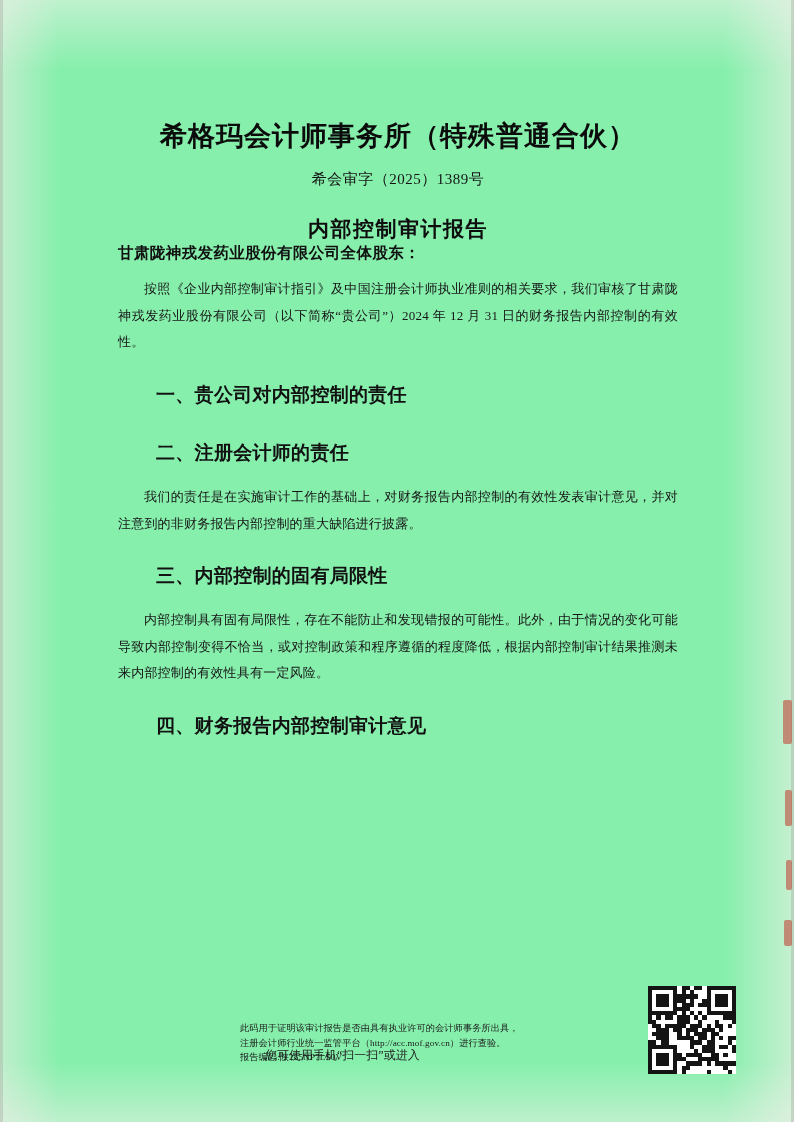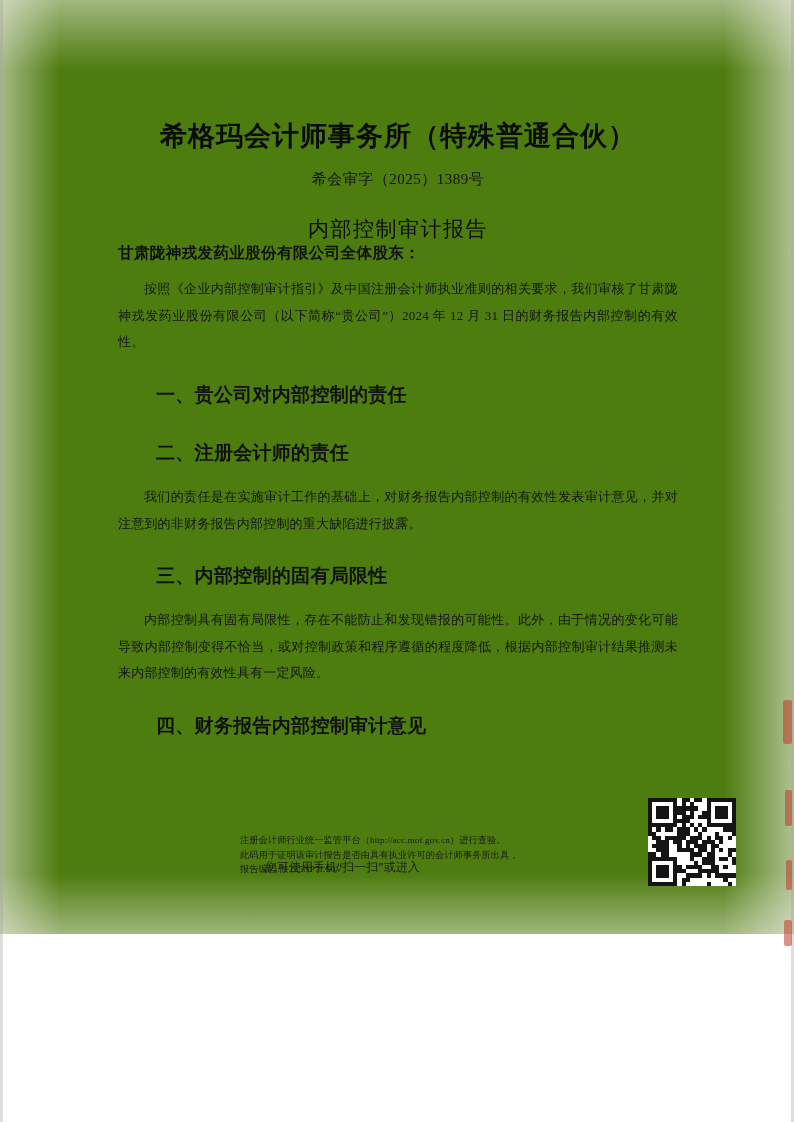--- a/index.html
+++ b/index.html
@@ -11,22 +11,22 @@
     height: 1122px;
     background: #ffffff;
     font-family: "Liberation Serif", "DejaVu Serif", serif;
     color: #111111;
     position: relative;
     overflow: hidden;
   }
   .page {
     position: relative;
     width: 794px;
-    height: 934px;
-    background: #4d7c0f;
+    height: 1122px;
+    background: #86efac;
   }
   
   .paper-tint {
     position: absolute;
     inset: 0;
     background:
       linear-gradient(90deg, rgba(240,238,232,0.55) 0px, rgba(255,255,255,0) 60px),
       linear-gradient(270deg, rgba(242,240,234,0.6) 0px, rgba(255,255,255,0) 70px),
       linear-gradient(180deg, rgba(245,243,238,0.5) 0px, rgba(255,255,255,0) 70px),
       linear-gradient(0deg, rgba(243,241,236,0.5) 0px, rgba(255,255,255,0) 60px);
@@ -62,21 +62,21 @@
     margin-top: 16px;
     text-align: center;
     font-size: 15px;
     letter-spacing: 0.5px;
     color: #141414;
   }
   .doc-title {
     margin-top: 26px;
     text-align: center;
     font-size: 21px;
-    font-weight: normal;
+    font-weight: bold;
     letter-spacing: 1.5px;
     color: #0d0d0d;
   }
 
   .addressee {
     font-size: 15.5px;
     font-weight: bold;
     letter-spacing: 0.4px;
     color: #111;
   }
@@ -190,22 +190,22 @@
     <h2 class="section-heading">三、内部控制的固有局限性</h2>
     <p class="body-text">内部控制具有固有局限性，存在不能防止和发现错报的可能性。此外，由于情况的变化可能导致内部控制变得不恰当，或对控制政策和程序遵循的程度降低，根据内部控制审计结果推测未来内部控制的有效性具有一定风险。</p>
 
     <h2 class="section-heading">四、财务报告内部控制审计意见</h2>
   </div>
 
   <div class="footer-band">
     <div class="footer-left">您可使用手机“扫一扫”或进入</div>
 
     <div class="footer-note">
+      <span class="ln">此码用于证明该审计报告是否由具有执业许可的会计师事务所出具，</span>
       <span class="ln">注册会计师行业统一监管平台（http://acc.mof.gov.cn）进行查验。</span>
-      <span class="ln">此码用于证明该审计报告是否由具有执业许可的会计师事务所出具，</span>
       <span class="ln">报告编码:陕255NP7LS0V</span>
     </div>
 
     <div class="qr-grid" id="qr">
         <i class="on"></i>
         <i class="on"></i>
         <i class="on"></i>
         <i class="on"></i>
         <i class="on"></i>
         <i class="on"></i>

